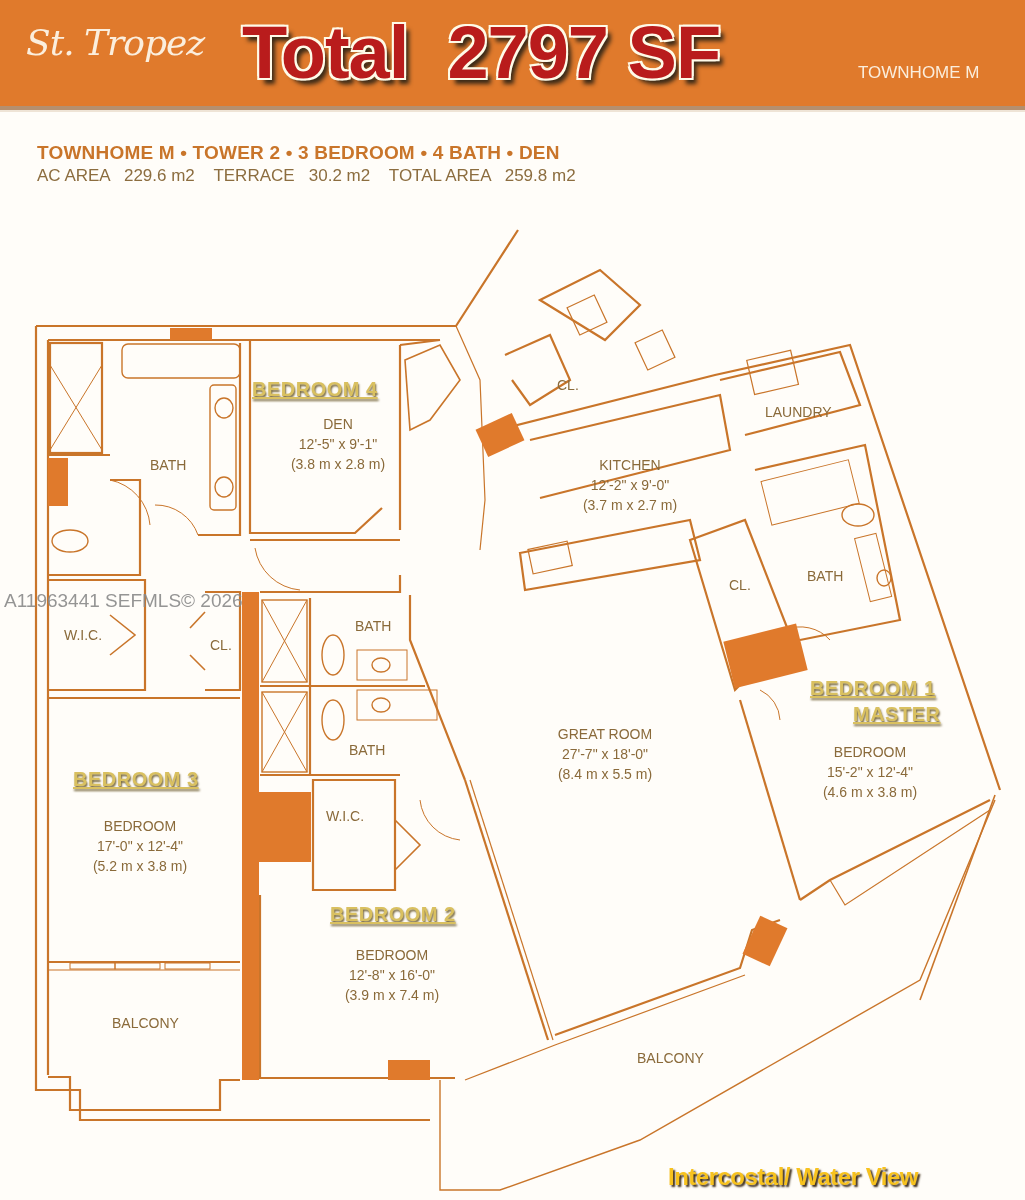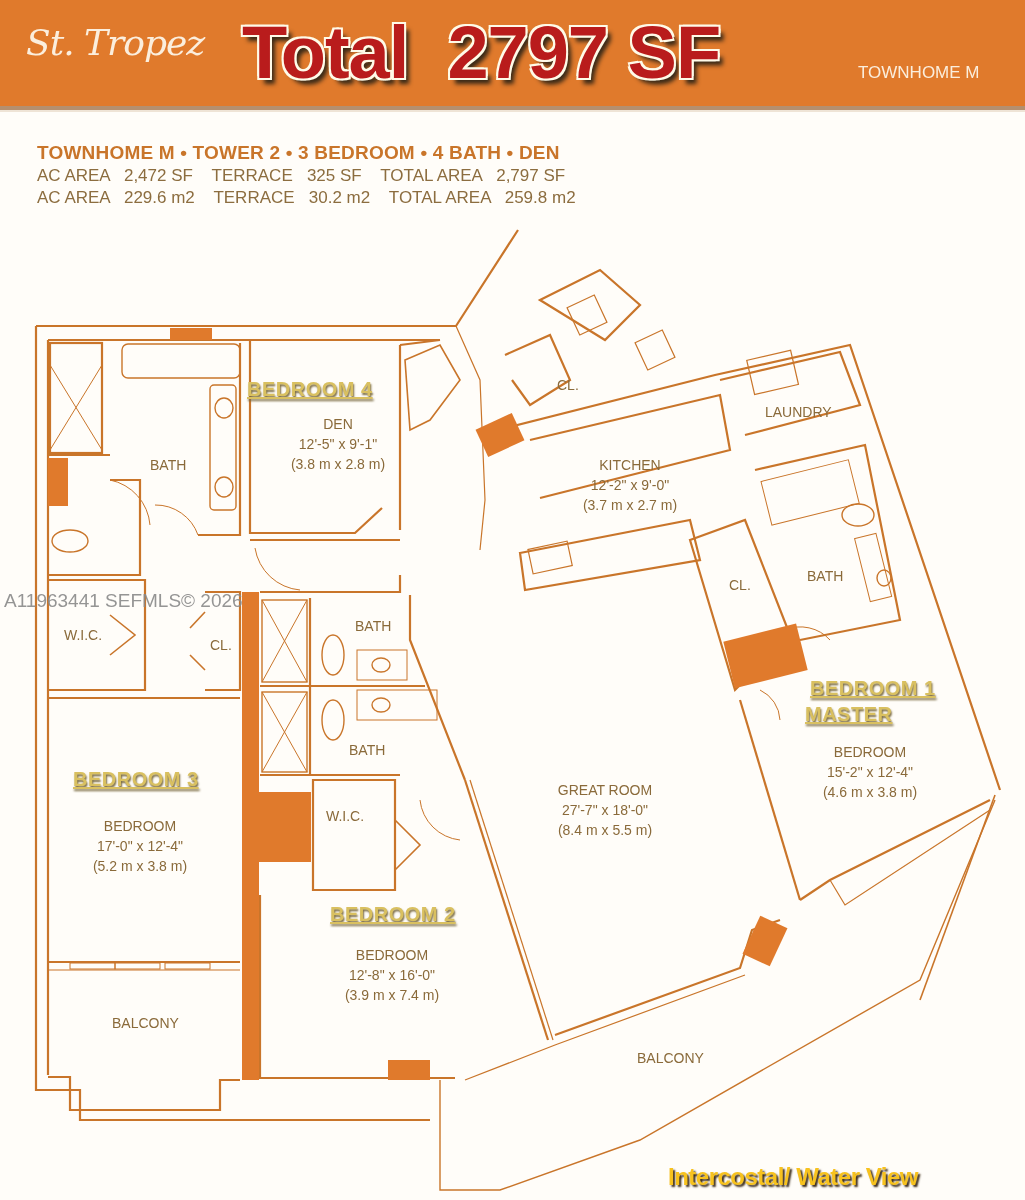--- a/index.html
+++ b/index.html
@@ -26,21 +26,20 @@
 
 <div class="header"></div>
 <div class="header-rule"></div>
 <div class="header-rule2"></div>
 <div class="logo">St. Tropez</div>
 <div class="headline">Total  2797 SF</div>
 <div class="model-tag">TOWNHOME M</div>
 
 <div class="specs">
   <div class="title">TOWNHOME M • TOWER 2 • 3 BEDROOM • 4 BATH • DEN</div>
-  <div class="row">AC AREA   2,472 SF    TERRACE   325 SF    TOTAL AREA   2,797 SF</div>
   <div class="row">AC AREA   229.6 m2    TERRACE   30.2 m2    TOTAL AREA   259.8 m2</div>
 </div>
 
 <svg class="plan" width="1025" height="1200" viewBox="0 0 1025 1200">
   <g fill="none" stroke="#c9752a" stroke-width="2.2" stroke-linejoin="miter">
 
     <path d="M36 326 L456 326 L518 230"></path>
     <path d="M36 326 L36 1090 L80 1090 L80 1120 L430 1120"></path>
 
     <path d="M48 340 L48 1075"></path>
@@ -146,21 +145,21 @@
     <rect x="259" y="792" width="52" height="70"></rect>
     <rect x="388" y="1060" width="42" height="20"></rect>
     <rect x="480" y="420" width="40" height="30" transform="rotate(-25 500 435)"></rect>
     <rect x="728" y="632" width="75" height="48" transform="rotate(-14 765 656)"></rect>
     <rect x="750" y="920" width="30" height="42" transform="rotate(25 765 941)"></rect>
   </g>
 </svg>
 
 <div class="watermark">A11963441  SEFMLS© 2026</div>
 
-<div class="room-title" style="left:240px; top:378px;padding-left:7px;">BEDROOM 4</div>
+<div class="room-title" style="left:252px; top:378px;">BEDROOM 4</div>
 <div class="room-label" style="left:268px; top:414px; width:140px;">
   <div>DEN</div>
   <div>12'-5" x 9'-1"</div>
   <div>(3.8 m x 2.8 m)</div>
 </div>
 
 <div class="small-label" style="left:150px; top:457px;">BATH</div>
 
 <div class="small-label" style="left:557px; top:377px;">CL.</div>
 <div class="small-label" style="left:765px; top:404px;">LAUNDRY</div>
@@ -183,31 +182,31 @@
   <div>(5.2 m x 3.8 m)</div>
 </div>
 
 <div class="room-title" style="left:330px; top:903px;text-align:right;">BEDROOM 2</div>
 <div class="room-label" style="left:322px; top:945px; width:140px;">
   <div>BEDROOM</div>
   <div>12'-8" x 16'-0"</div>
   <div>(3.9 m x 7.4 m)</div>
 </div>
 
-<div class="room-label" style="left:535px; top:780px; width:140px;">
+<div class="room-label" style="left:535px; top:724px; width:140px;">
   <div>GREAT ROOM</div>
   <div>27'-7" x 18'-0"</div>
   <div>(8.4 m x 5.5 m)</div>
 </div>
 
 <div class="small-label" style="left:729px; top:577px;">CL.</div>
 <div class="small-label" style="left:807px; top:568px;">BATH</div>
 
 <div class="room-title" style="left:810px; top:677px;">BEDROOM 1</div>
-<div class="room-title" style="left:805px; top:703px;">MASTER</div>
+<div class="room-title" style="left:853px; top:703px;">MASTER</div>
 <div class="room-label" style="left:800px; top:742px; width:140px;">
   <div>BEDROOM</div>
   <div>15'-2" x 12'-4"</div>
   <div>(4.6 m x 3.8 m)</div>
 </div>
 
 <div class="small-label" style="left:112px; top:1015px;">BALCONY</div>
 <div class="small-label" style="left:637px; top:1050px;">BALCONY</div>
 
 <div class="view-label">Intercostal/ Water View</div>

